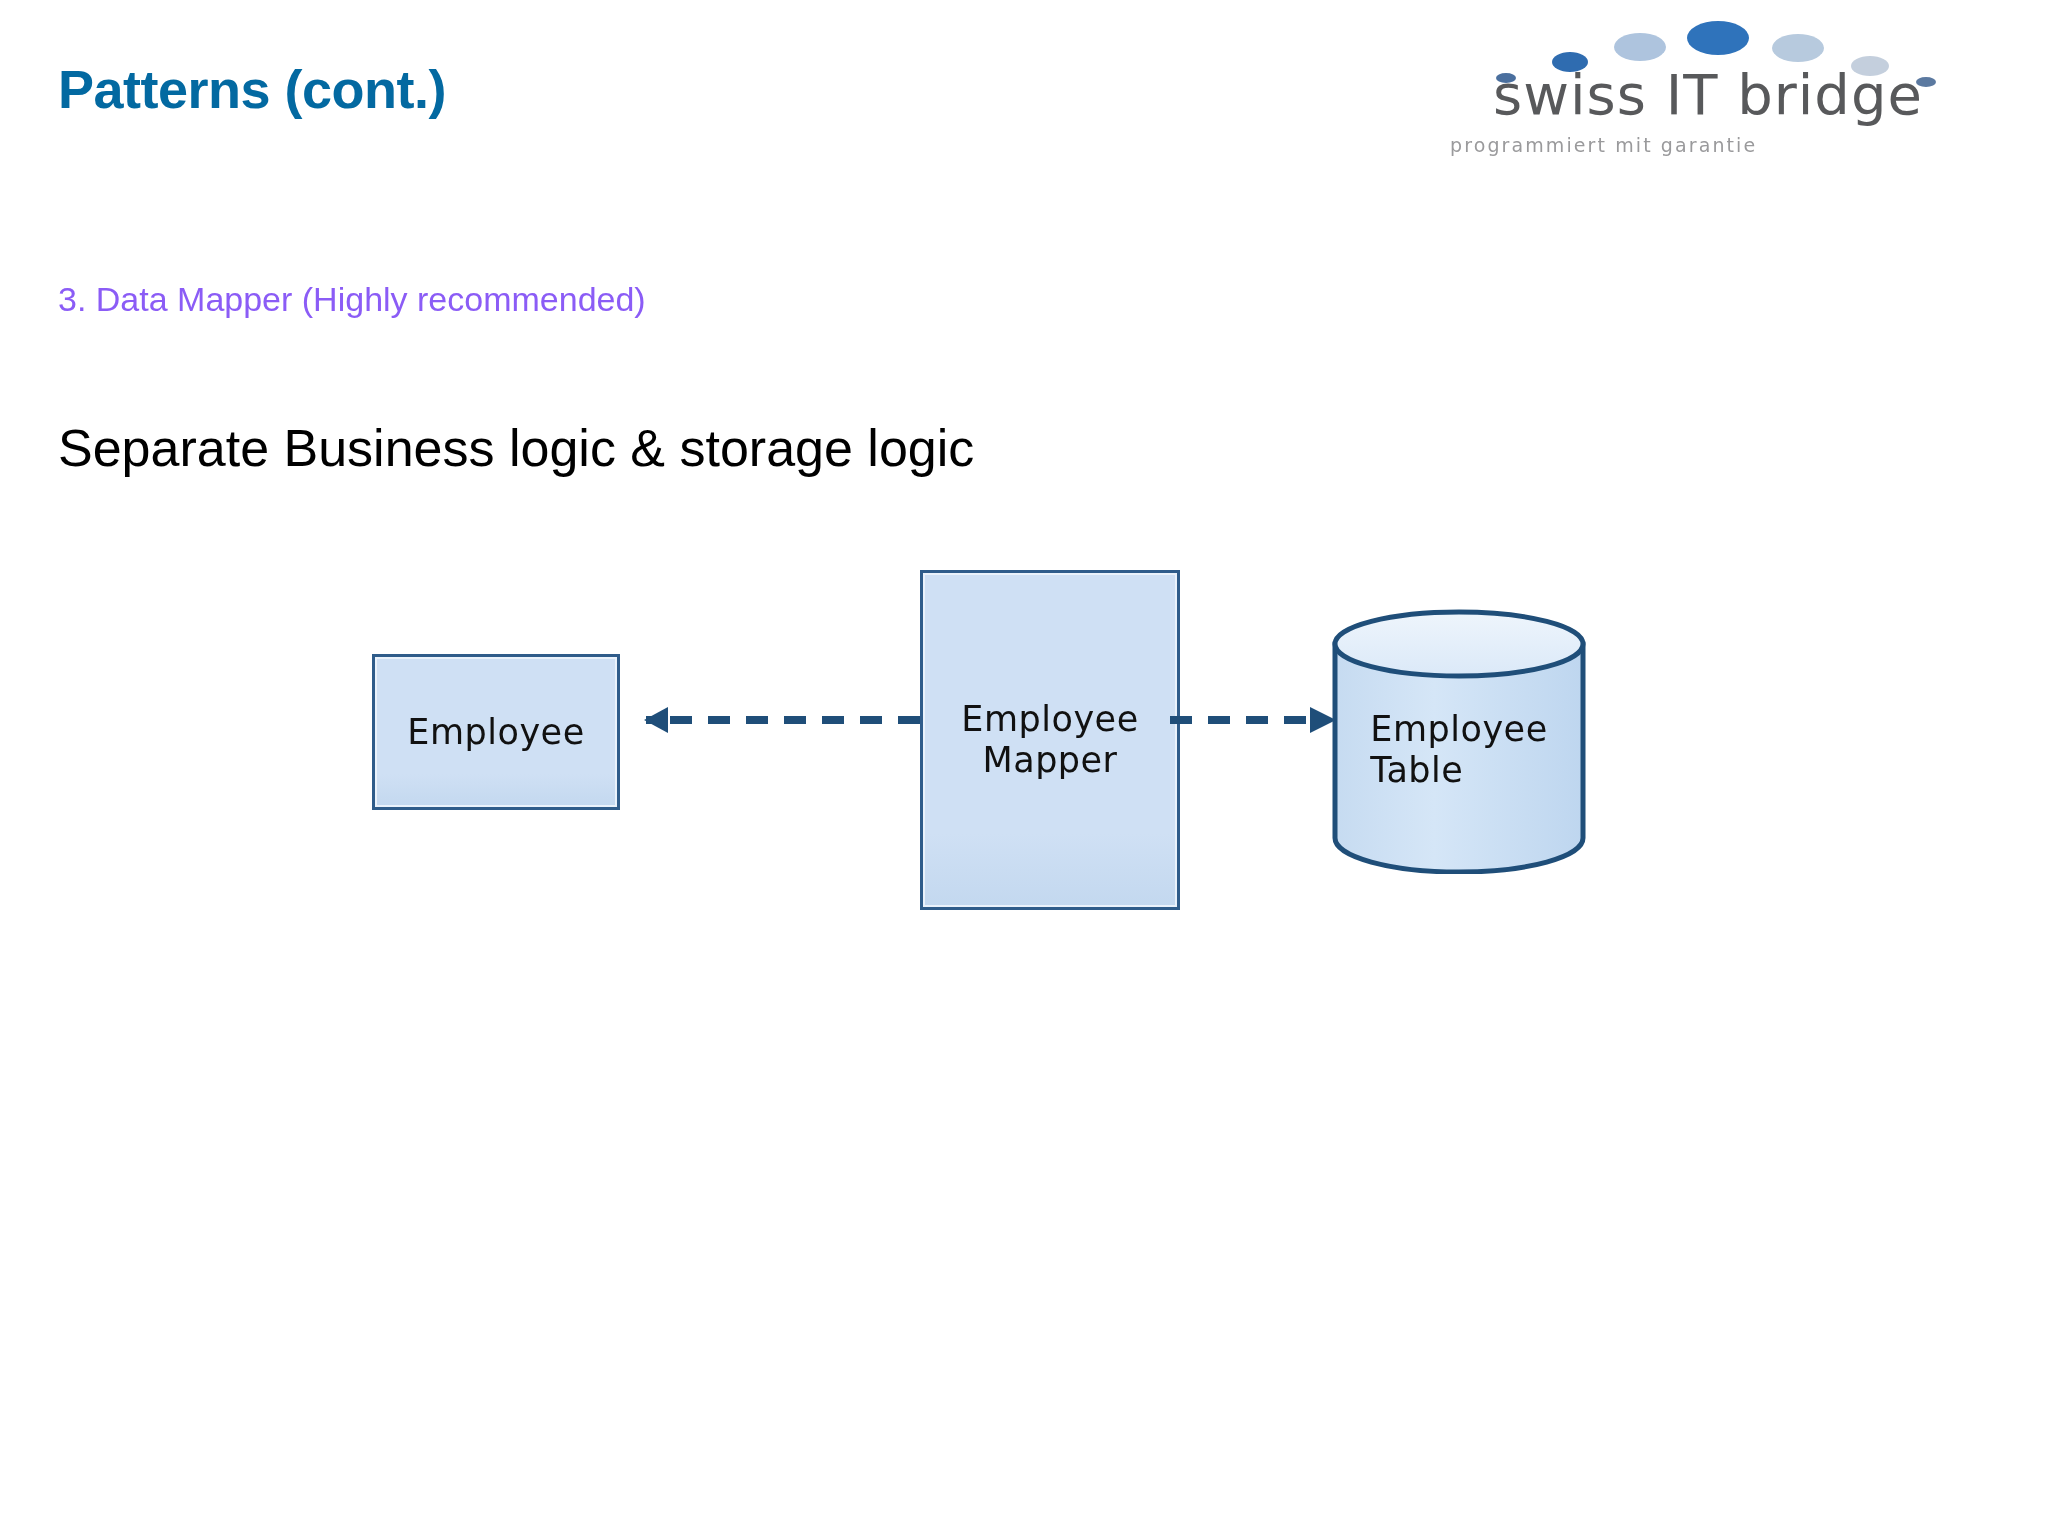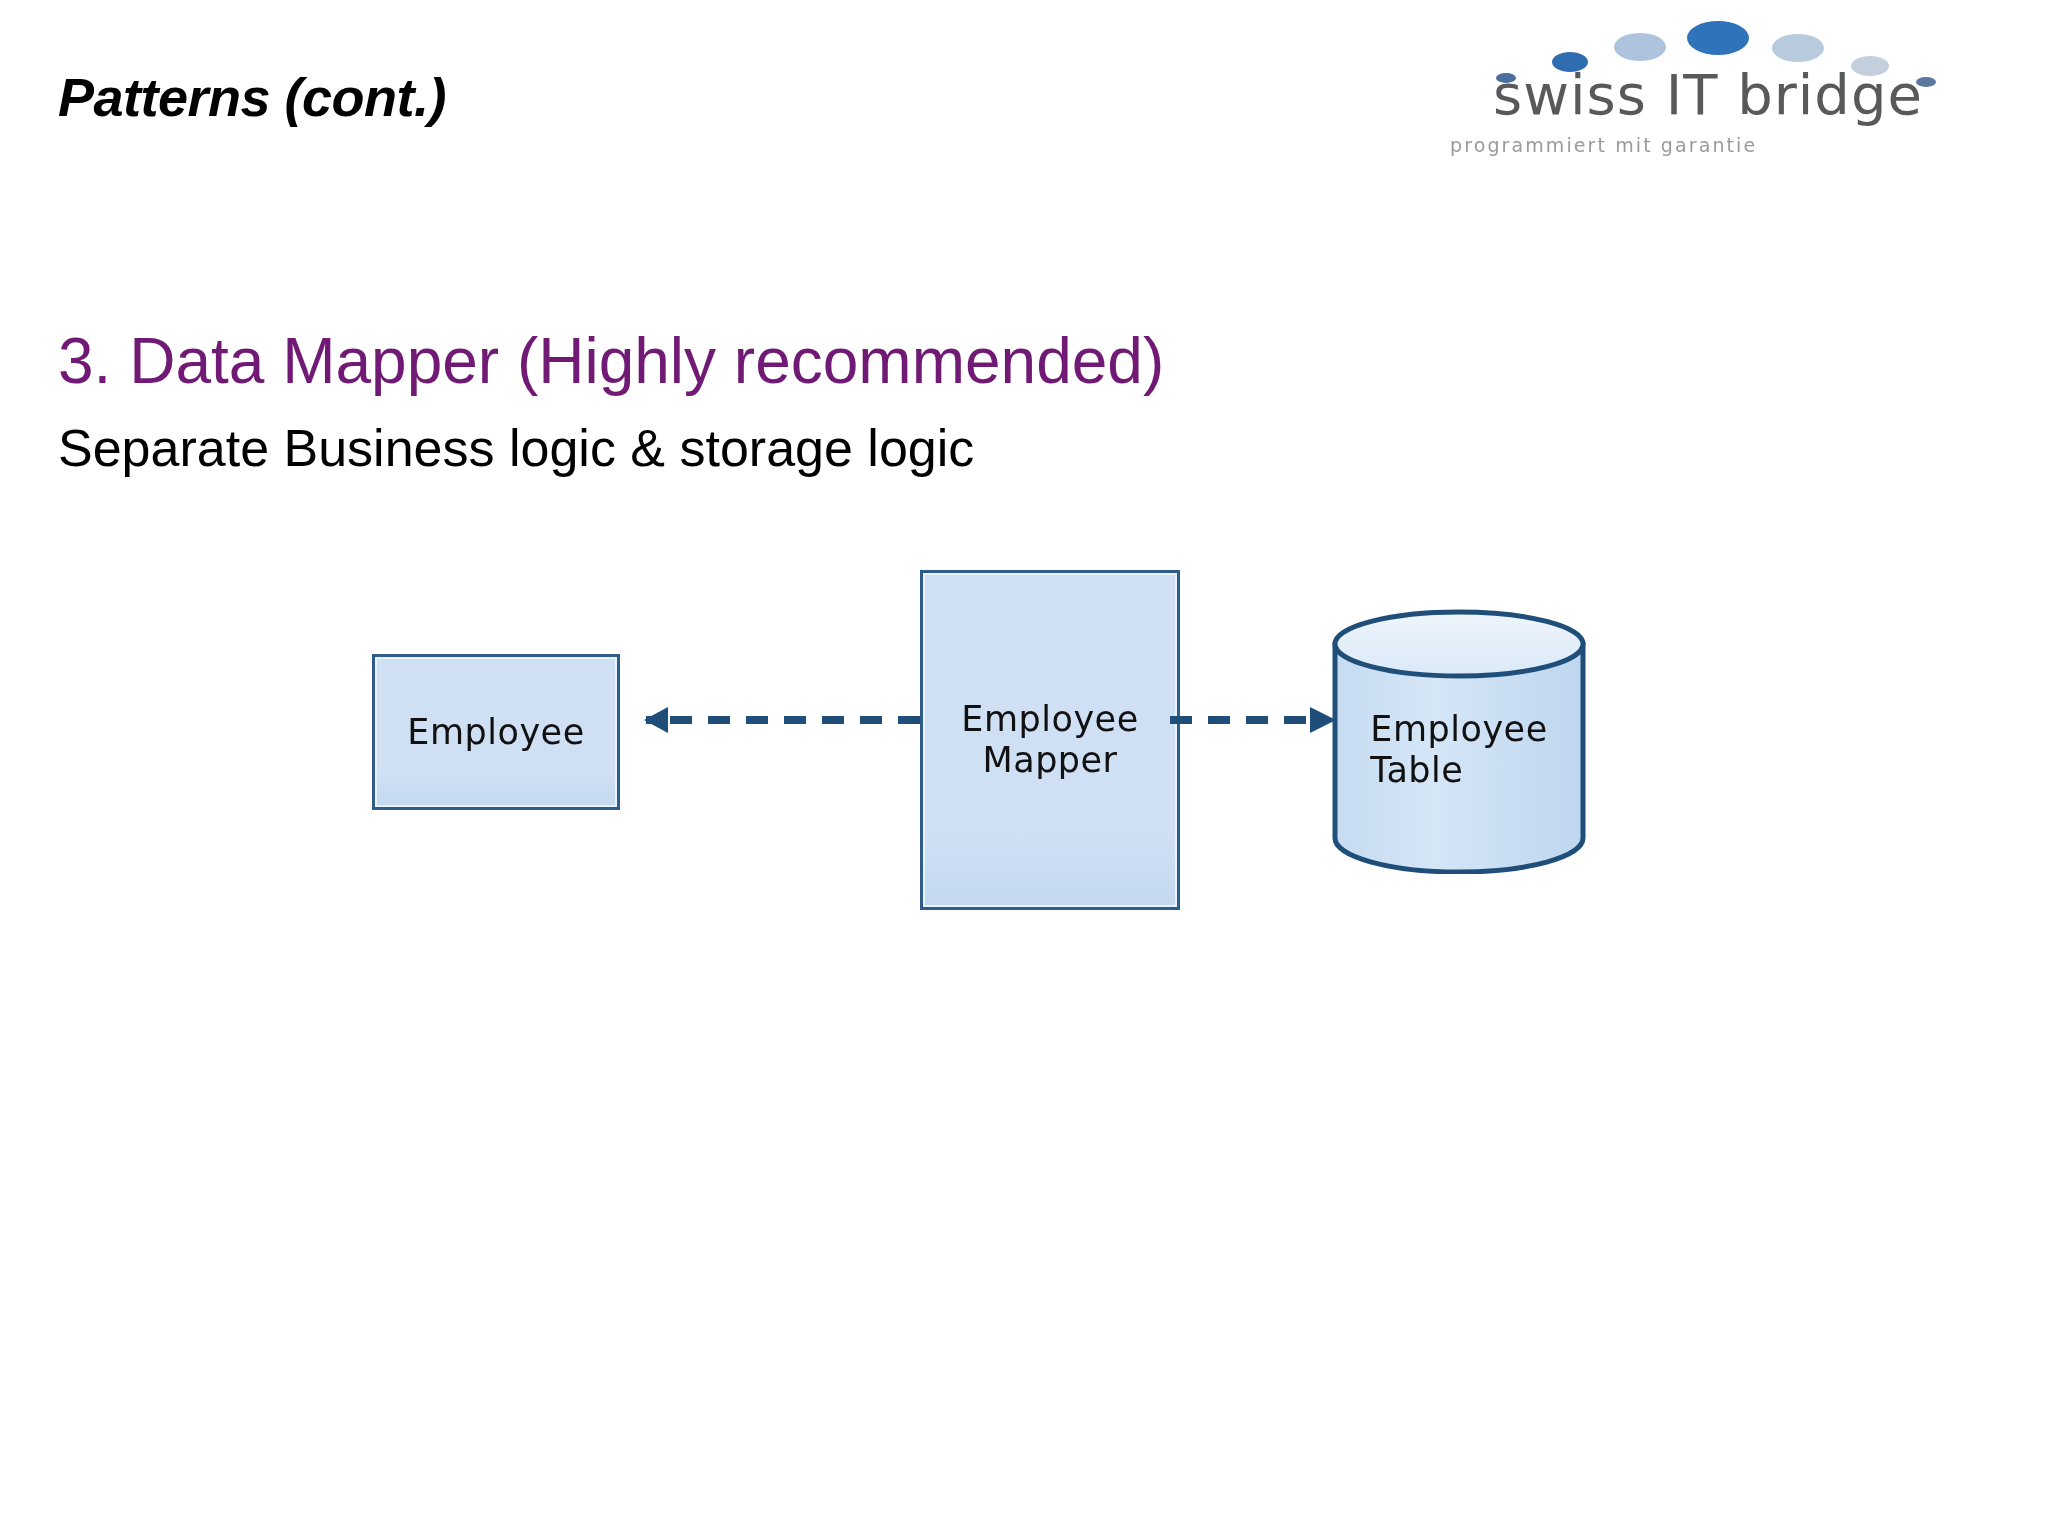--- a/index.html
+++ b/index.html
@@ -12,27 +12,26 @@
     height: 1536px;
     position: relative;
     overflow: hidden;
     font-family: "Liberation Sans", "DejaVu Sans", sans-serif;
   }
 
   
   #slide-title {
     position: absolute;
     left: 58px;
-    top: 66px;
+    top: 58px;
     font-size: 54px;
     font-weight: bold;
-    color: #000000;
+    color: #0369a1;
     letter-spacing: -0.5px;
     white-space: nowrap;
-    font-style: italic;
   }
 
   
   #logo {
     position: absolute;
     right: 18px;
     top: 12px;
     width: 580px;
     height: 160px;
   }
@@ -71,24 +70,23 @@
     white-space: nowrap;
     padding-right: 14px;
     box-sizing: border-box;
   }
 
   
   #body-line-1 {
     position: absolute;
     left: 58px;
     top: 280px;
-    font-size: 64px;
-    color: #701a75;
-    white-space: nowrap;
-    margin-top: 44px;
+    font-size: 34px;
+    color: #8b5cf6;
+    white-space: nowrap;
   }
   #body-line-2 {
     position: absolute;
     left: 58px;
     top: 418px;
     font-size: 52px;
     color: #000000;
     white-space: nowrap;
   }
 

